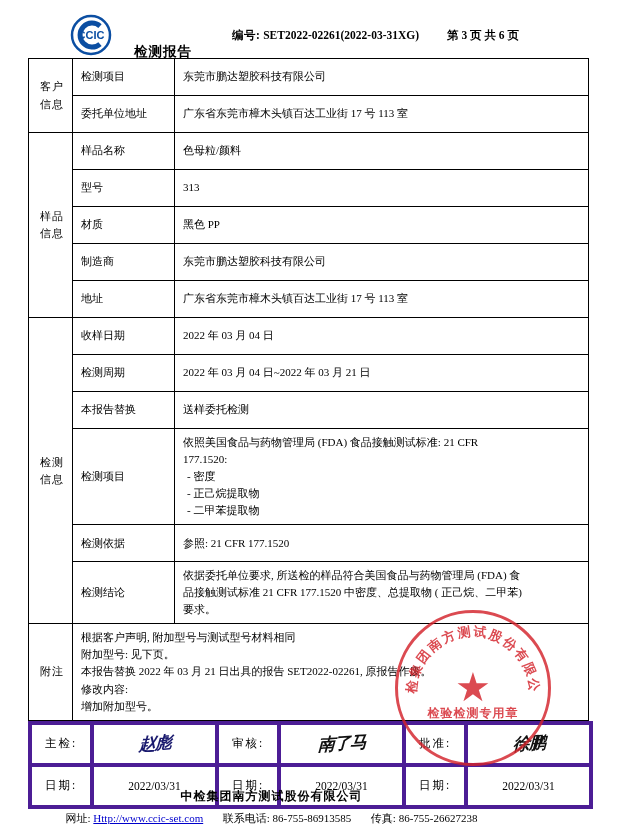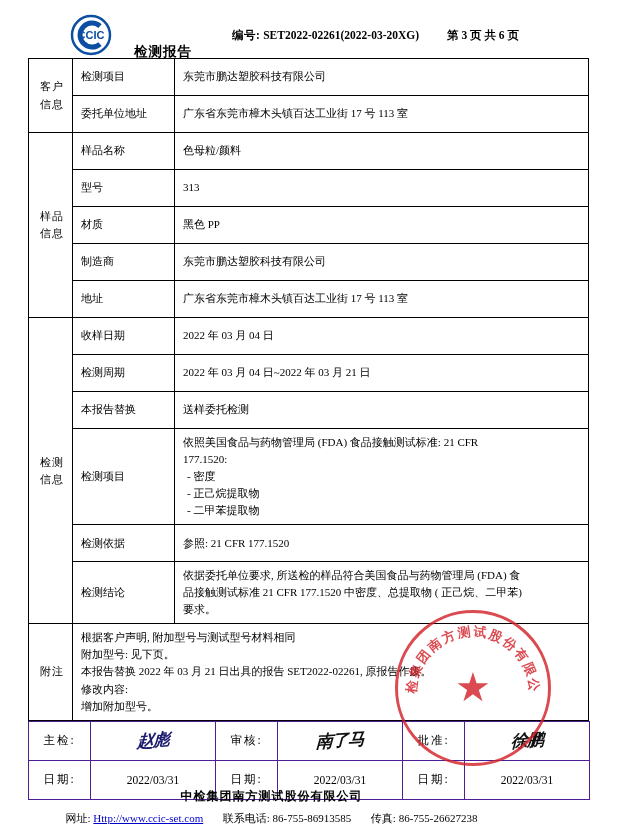--- a/index.html
+++ b/index.html
@@ -101,21 +101,21 @@
   }
 
   
   table.sig {
     border-collapse: collapse;
     width: 561px;
     margin: 0 auto;
     table-layout: fixed;
   }
   table.sig td {
-    border: 1px solid #4c1d95;
+    border: 4px solid #4c1d95;
     font-size: 11.5px;
     height: 36px;
     vertical-align: middle;
   }
   td.sig-lbl {
     width: 62px;
     text-align: center;
     letter-spacing: 2px;
   }
   td.sig-val {
@@ -211,21 +211,21 @@
     <div class="logo">
       <svg width="42" height="42" viewBox="0 0 42 42">
         <circle cx="21" cy="21" r="19" fill="none" stroke="#0b4ea2" stroke-width="2.5"></circle>
         <path d="M30 12 A12 12 0 1 0 30 30" fill="none" stroke="#0b4ea2" stroke-width="5"></path>
         <text x="21" y="25" text-anchor="middle" font-size="11" font-weight="bold" fill="#0b4ea2" font-family="Liberation Sans, sans-serif">CCIC</text>
       </svg>
     </div>
     <div class="report-title">检测报告</div>
     <div class="report-no">
       <span class="lbl">编号:</span>
-      <span>SET2022-02261(2022-03-20XG)</span>
+      <span>SET2022-02261(2022-03-31XG)</span>
     </div>
     <div class="page-no">第 3 页 共 6 页</div>
   </div>
 
   <table class="main">
     <colgroup>
       <col style="width:44px">
         <col style="width:102px">
         <col>
     </colgroup>
@@ -360,20 +360,21 @@
   <div class="stamp">
     <svg class="arc" viewBox="0 0 150 150">
       <defs>
         <path id="arcpath" d="M 18 80 A 57 57 0 0 1 132 80" fill="none"></path>
       </defs>
       <text>
         <textPath href="#arcpath" startOffset="50%" text-anchor="middle">中检集团南方测试股份有限公司</textPath>
       </text>
     </svg>
     <div class="star">★</div>
+    <div class="subtext">检验检测专用章</div>
   </div>
 
   <div class="footer">
     <div class="company">中检集团南方测试股份有限公司</div>
     <div>
       <span>网址:</span>
       <span class="link">Http://www.ccic-set.com</span>
       <span class="spacer"></span>
       <span>联系电话:</span>
       <span>86-755-86913585</span>

